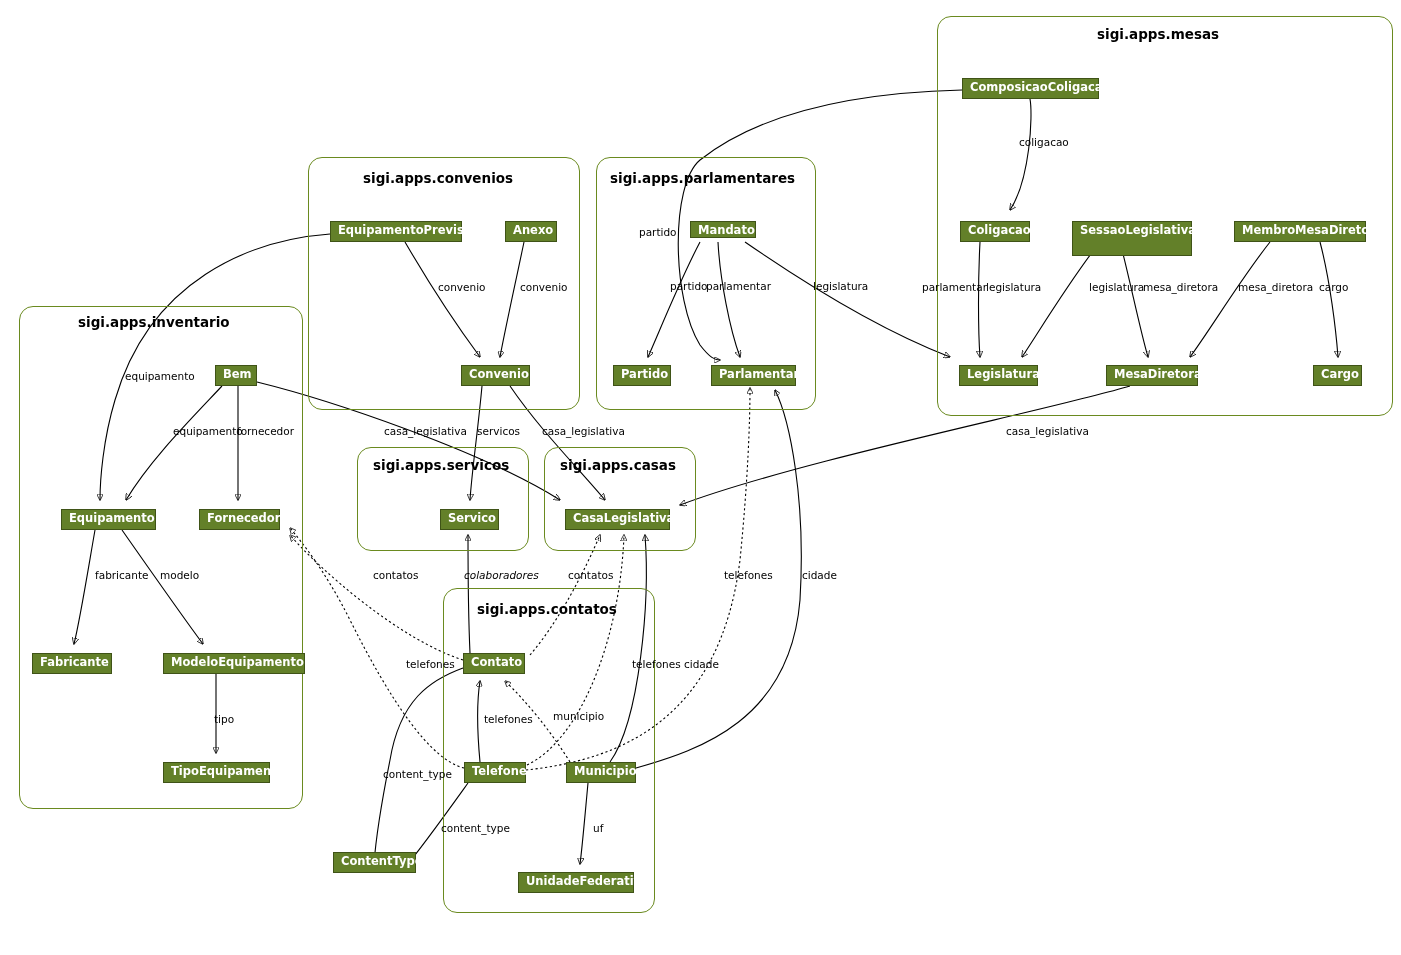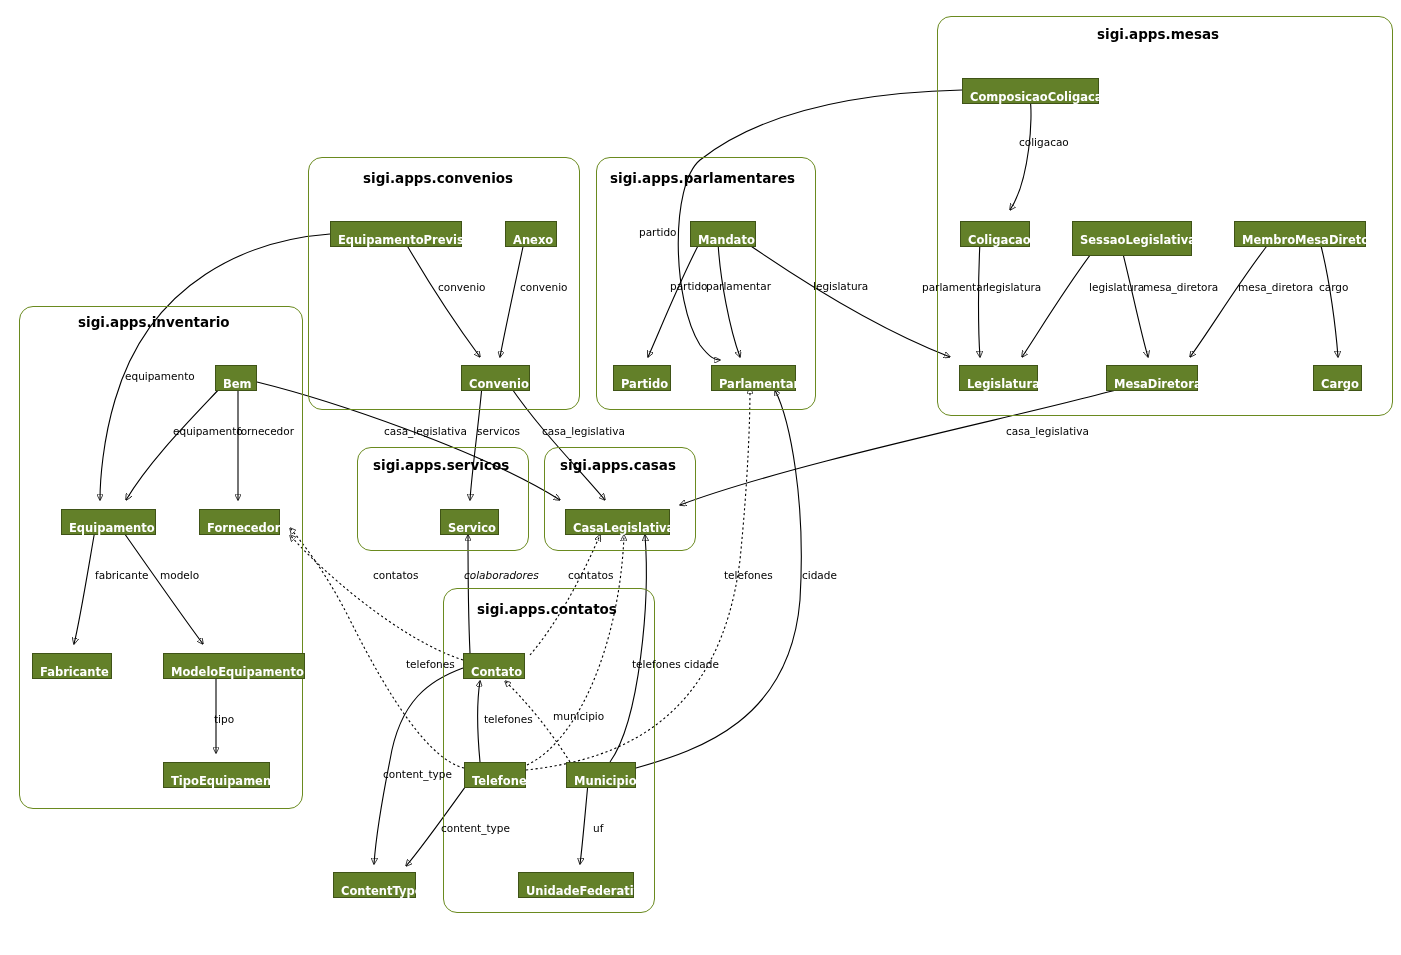--- a/index.html
+++ b/index.html
@@ -32,21 +32,21 @@
   .node {
     position: absolute;
     background: #638029;
     border: 1px solid #3f5317;
     color: #ffffff;
     font-size: 11.5px;
     font-weight: bold;
     text-align: right;
     white-space: nowrap;
     box-sizing: border-box;
-    padding: 12px 7px;
+    padding: 2px 7px;
     line-height: 13px;
   }
   .edge-label {
     position: absolute;
     font-size: 10.5px;
     color: #000000;
     white-space: nowrap;
   }
   svg#edges {
     position: absolute;
@@ -170,21 +170,21 @@
   <div class="node" style="left:61px; top:509px; width:95px; height:21px;">Equipamento</div>
   <div class="node" style="left:199px; top:509px; width:81px; height:21px;">Fornecedor</div>
   <div class="node" style="left:440px; top:509px; width:59px; height:21px;">Servico</div>
   <div class="node" style="left:565px; top:509px; width:105px; height:21px;">CasaLegislativa</div>
   <div class="node" style="left:32px; top:653px; width:80px; height:21px;">Fabricante</div>
   <div class="node" style="left:163px; top:653px; width:142px; height:21px;">ModeloEquipamento</div>
   <div class="node" style="left:463px; top:653px; width:62px; height:21px;">Contato</div>
   <div class="node" style="left:464px; top:762px; width:62px; height:21px;">Telefone</div>
   <div class="node" style="left:566px; top:762px; width:70px; height:21px;">Municipio</div>
   <div class="node" style="left:163px; top:762px; width:107px; height:21px;">TipoEquipamento</div>
-  <div class="node" style="left:333px; top:872px; width:83px; height:21px;">ContentType</div>
+  <div class="node" style="left:333px; top:852px; width:83px; height:21px;">ContentType</div>
   <div class="node" style="left:518px; top:872px; width:116px; height:21px;">UnidadeFederativa</div>
 
   <div class="edge-label" style="left:1019px; top:136px;">coligacao</div>
   <div class="edge-label" style="left:438px; top:281px;">convenio</div>
   <div class="edge-label" style="left:520px; top:281px;">convenio</div>
   <div class="edge-label" style="left:639px; top:226px;">partido</div>
   <div class="edge-label" style="left:670px; top:280px;">partido</div>
   <div class="edge-label" style="left:706px; top:280px;">parlamentar</div>
   <div class="edge-label" style="left:813px; top:280px;">legislatura</div>
   <div class="edge-label" style="left:922px; top:281px;">parlamentar</div>

